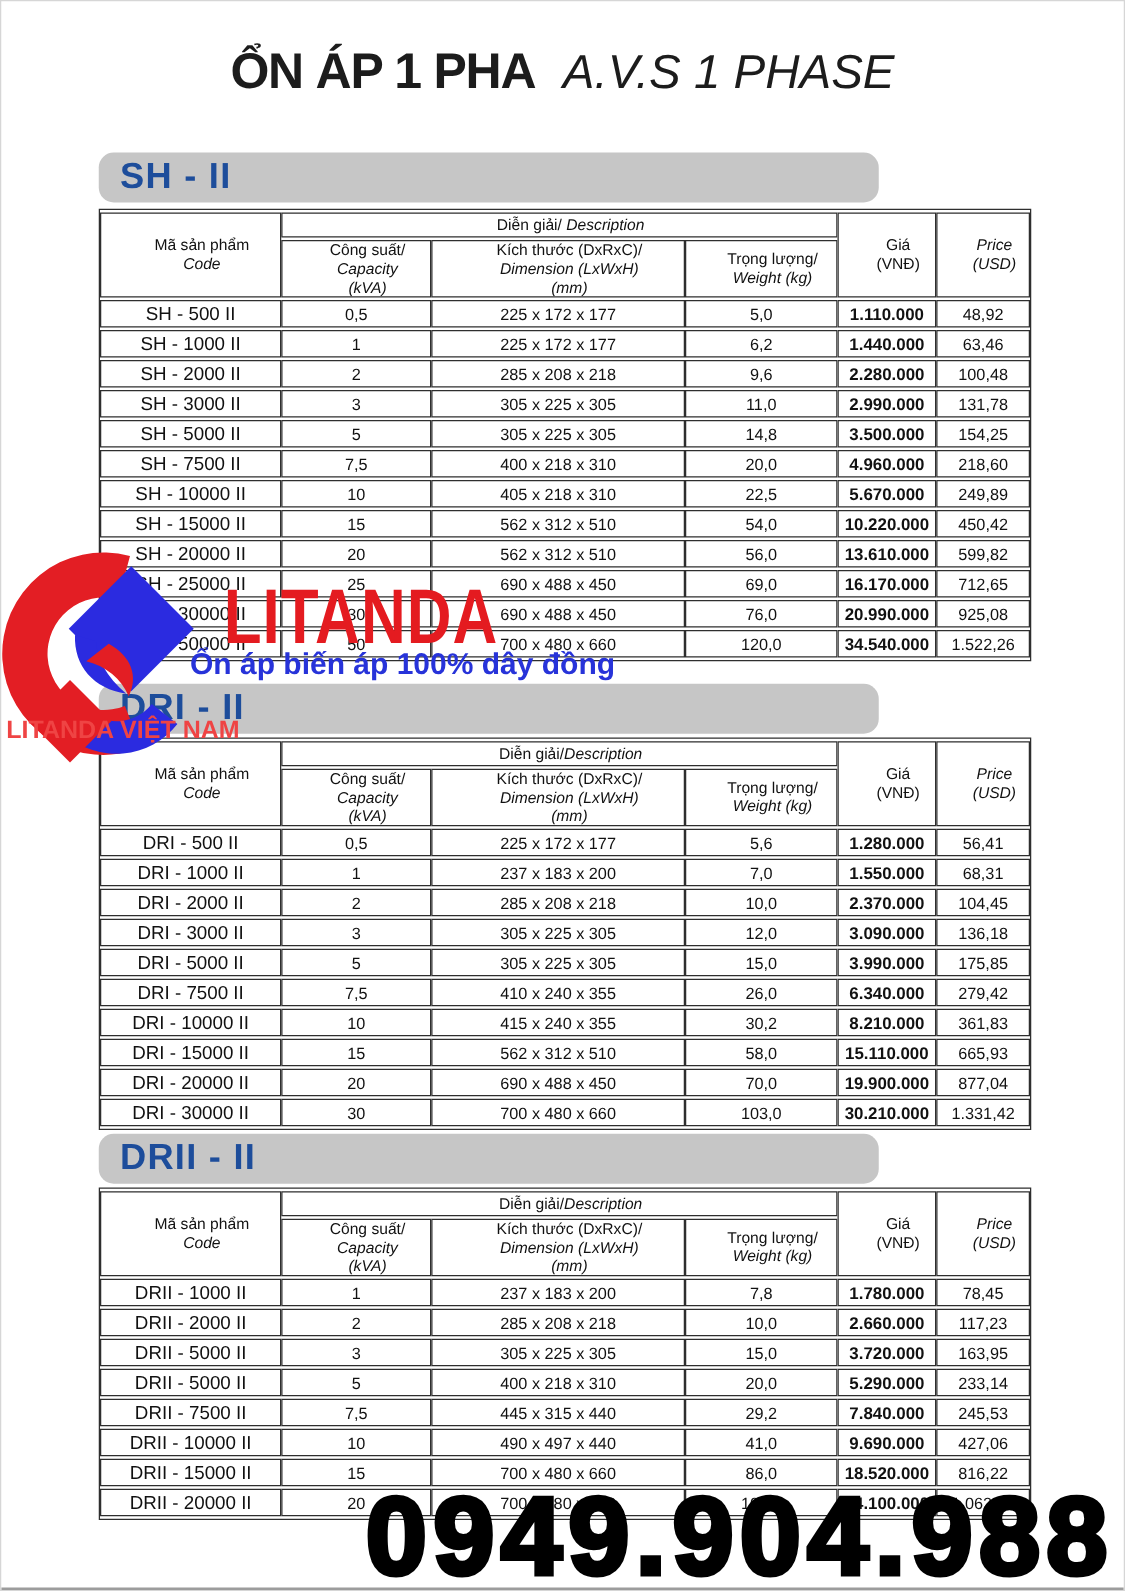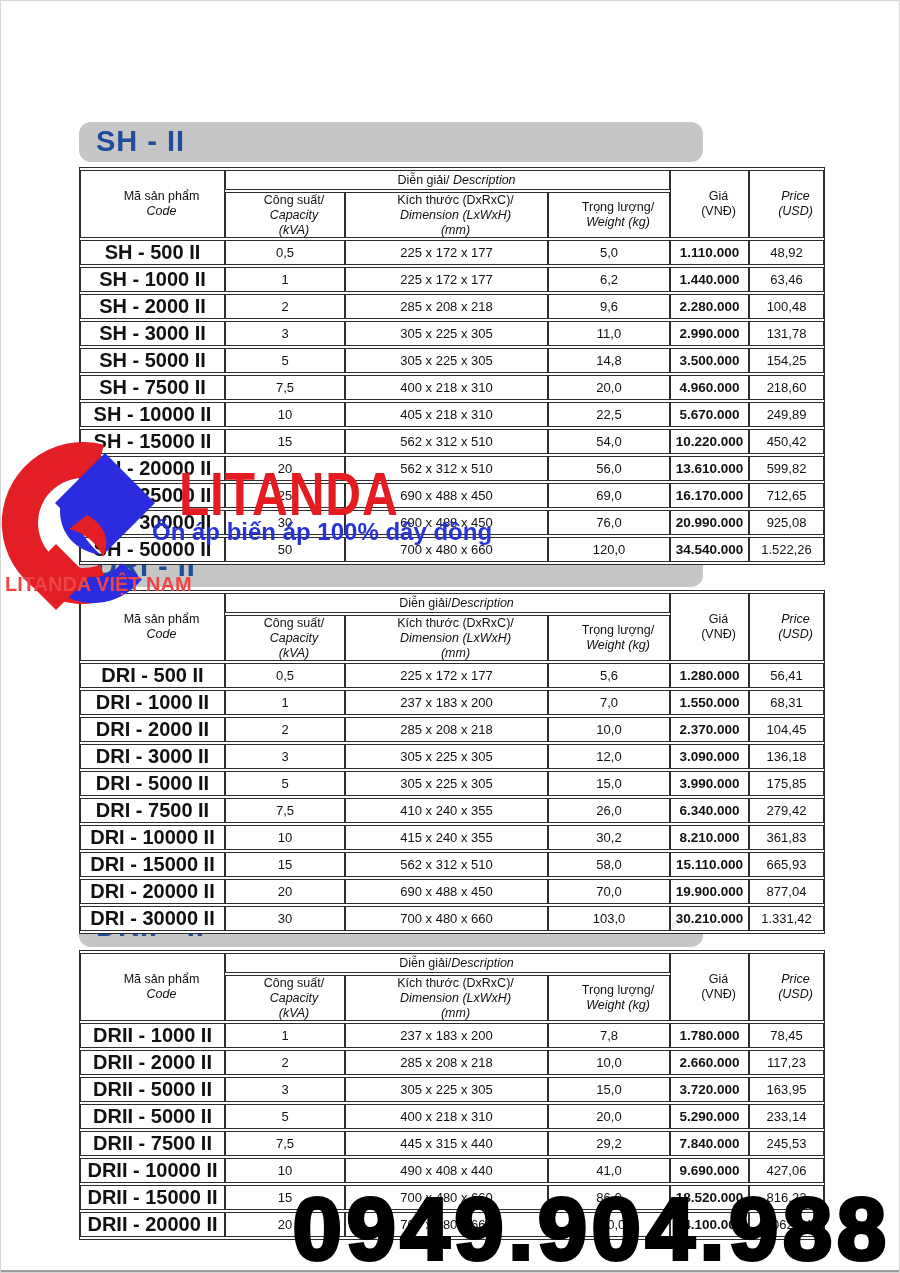--- a/index.html
+++ b/index.html
@@ -28,21 +28,21 @@
         border:1px solid #2e2e2e;background:#fff;}
   col.c-code{width:145px}col.c-cap{width:120px}col.c-dim{width:203px}
   col.c-wt{width:122px}col.c-vnd{width:79px}col.c-usd{width:75px}
   th,td{border:1px solid #2e2e2e;padding:0 2px;text-align:center;vertical-align:middle;
         background:#fff;overflow:hidden;}
   thead th{font-weight:400;font-size:12.5px;line-height:1.18;color:#111;padding-left:20px;}
   tr.h1 th{height:18px;}
   tr.h2 th{height:30px;}
   thead i{font-style:italic;}
   tbody td{height:20px;font-size:13px;color:#111;}
-  tbody td.c0{font-weight:bold;font-size:20px;letter-spacing:0px;}
+  tbody td.c0{font-weight:normal;font-size:15px;letter-spacing:0px;}
   tbody td.c4{font-weight:bold;font-size:13.5px;}
   tbody td.c5{}
 
   
   .logo{position:absolute;left:0px;top:428px;width:168px;height:182px;z-index:6;}
   .brand{position:absolute;left:178px;top:462px;z-index:6;font-size:62px;font-weight:bold;
          color:#e41b20;letter-spacing:1px;display:inline-block;transform:scaleX(0.8);
          transform-origin:left top;line-height:1;}
   .slogan{position:absolute;left:151px;top:518px;z-index:6;font-size:24px;font-weight:bold;
           color:#2733d9;line-height:1.1;}
@@ -51,20 +51,24 @@
 
   
   .phone{position:absolute;right:8px;top:1184px;z-index:6;font-size:88px;font-weight:bold;
          color:#000000;-webkit-text-stroke:4px #000;letter-spacing:5px;line-height:1;}
 </style>
 </head>
 <body>
 
 <div class="sheet">
 
+  <div class="title">
+    <span class="t-vi">ỔN ÁP 1 PHA</span>
+    <span class="t-en">A.V.S 1 PHASE</span>
+  </div>
 
   <div class="banner" style="top:121px">
     <span class="banner-label">SH - II</span>
   </div>
   <div class="tablewrap" style="top:166px">
     <table>
       <colgroup>
           <col class="c-code">
           <col class="c-cap">
           <col class="c-dim">
@@ -360,21 +364,21 @@
             <td class="c0">DRII - 7500 II</td>
             <td class="c1">7,5</td>
             <td class="c2">445 x 315 x 440</td>
             <td class="c3">29,2</td>
             <td class="c4">7.840.000</td>
             <td class="c5">245,53</td>
           </tr>
           <tr>
             <td class="c0">DRII - 10000 II</td>
             <td class="c1">10</td>
-            <td class="c2">490 x 408 x 440</td>
+            <td class="c2">490 x 497 x 440</td>
             <td class="c3">41,0</td>
             <td class="c4">9.690.000</td>
             <td class="c5">427,06</td>
           </tr>
           <tr>
             <td class="c0">DRII - 15000 II</td>
             <td class="c1">15</td>
             <td class="c2">700 x 480 x 660</td>
             <td class="c3">86,0</td>
             <td class="c4">18.520.000</td>

